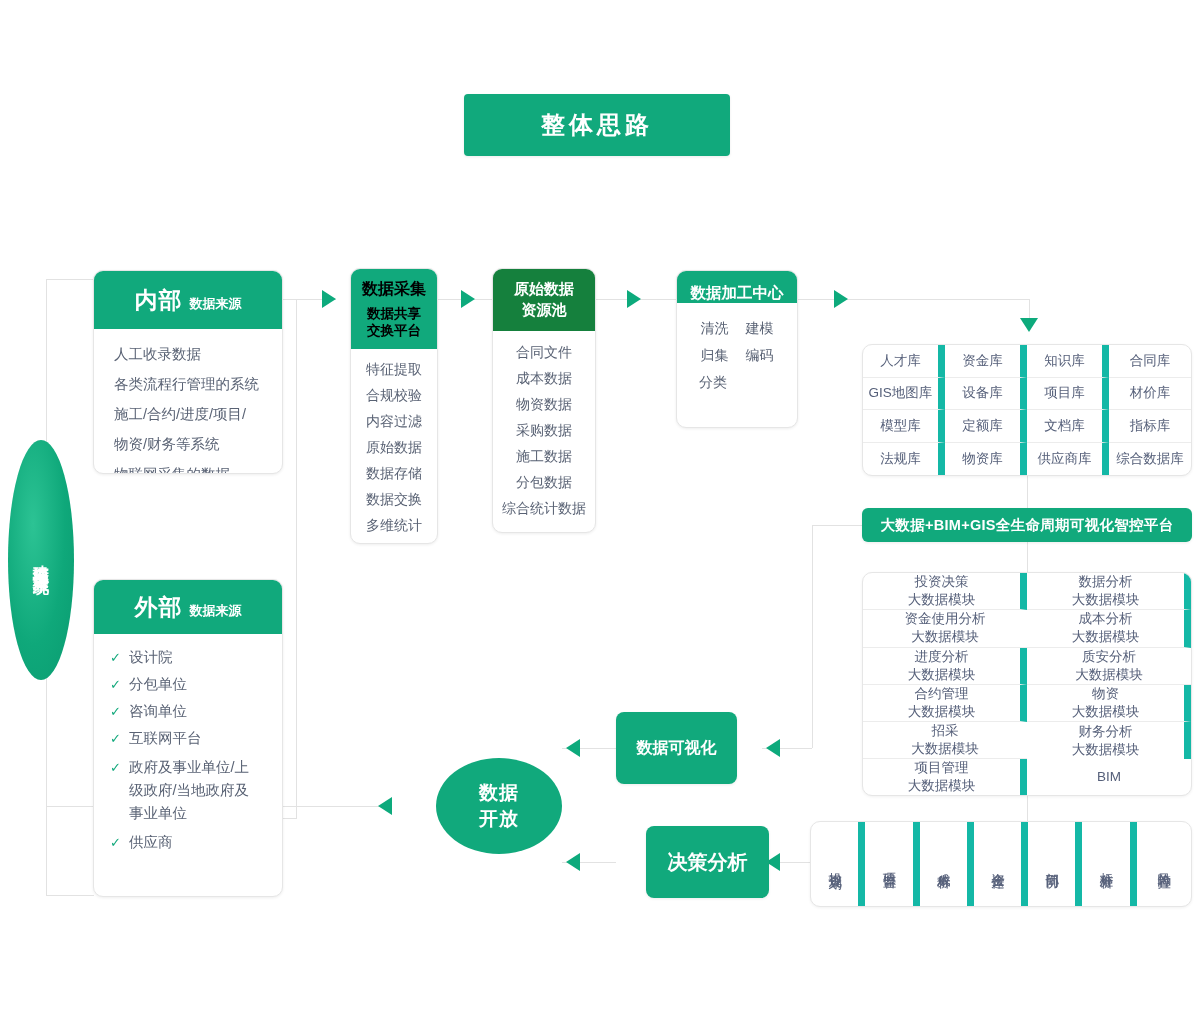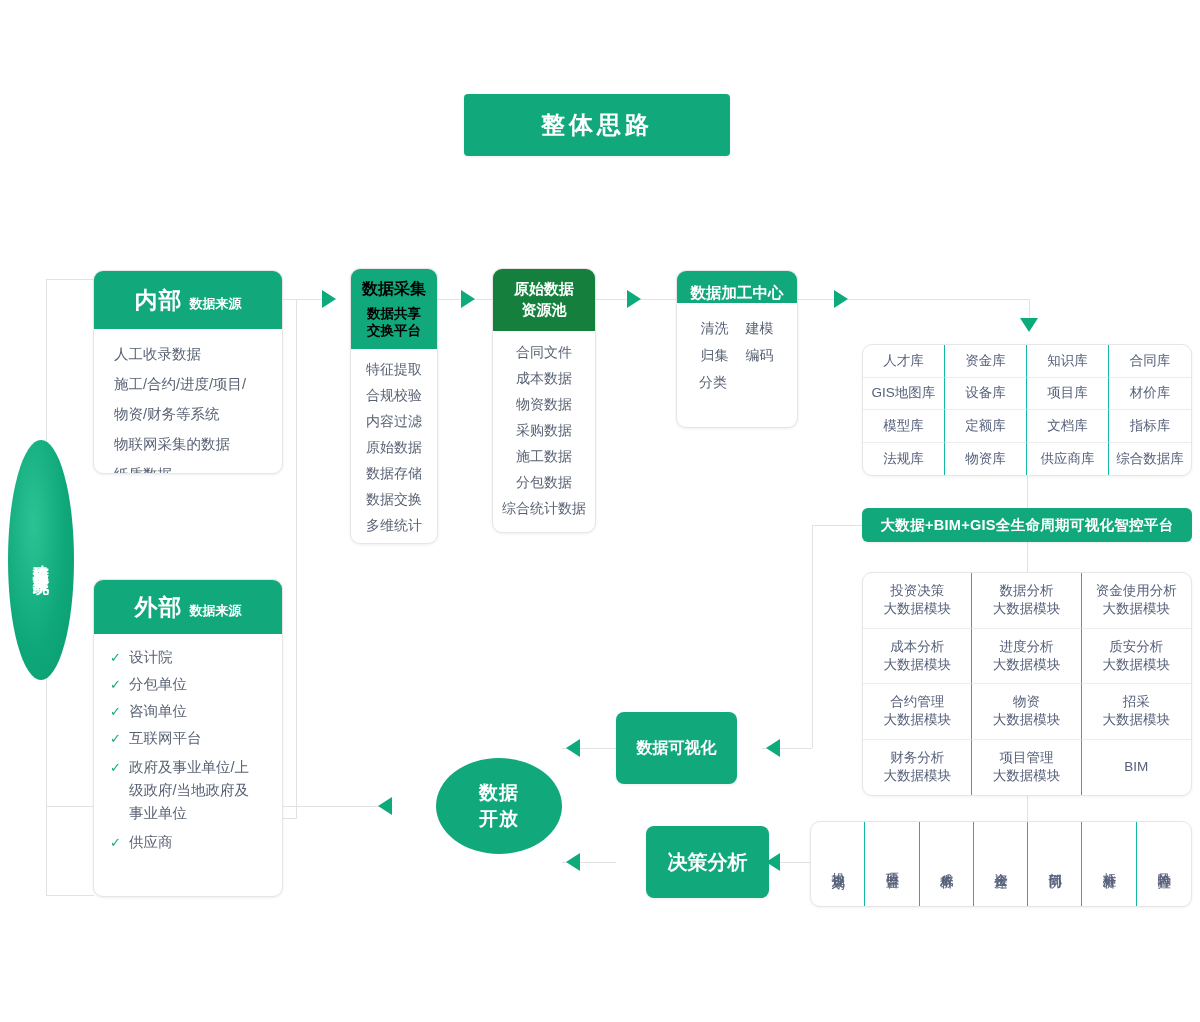--- a/index.html
+++ b/index.html
@@ -102,25 +102,25 @@
 
   
   .grid{
     position:absolute;background:#fff;border:1px solid #e6e6e6;border-radius:10px;
     box-shadow:0 1px 3px rgba(0,0,0,.06);
     display:grid;box-sizing:border-box;overflow:hidden;
   }
   .cell{
     display:flex;align-items:center;justify-content:center;text-align:center;
     color:#56607a;box-sizing:border-box;
-    border-right:1px solid #14b8a6;border-bottom:1px solid #ececec;
+    border-right:7px solid #14b8a6;border-bottom:1px solid #ececec;
   }
   #dbgrid{left:862px;top:344px;width:330px;height:132px;grid-template-columns:repeat(4,1fr);grid-template-rows:repeat(4,1fr);}
   #dbgrid .cell{font-size:13.5px;}
-  #modgrid{left:862px;top:572px;width:330px;height:224px;grid-template-columns:repeat(3,1fr);grid-template-rows:repeat(4,1fr);}
+  #modgrid{left:862px;top:572px;width:330px;height:224px;grid-template-columns:repeat(2,1fr);grid-template-rows:repeat(4,1fr);}
   #modgrid .cell{font-size:13.5px;line-height:18px;}
   #modgrid .cell span{display:block;}
   #botgrid{left:810px;top:821px;width:382px;height:86px;grid-template-columns:repeat(7,1fr);}
   #botgrid .cell{font-size:13.5px;letter-spacing:1px;}
   #botgrid .cell .v{writing-mode:vertical-rl;text-orientation:upright;line-height:18px;}
 
   
   #banner{left:862px;top:508px;width:330px;height:34px;font-size:14.5px;border-radius:6px;letter-spacing:.3px;}
 
   
@@ -188,20 +188,21 @@
   <div id="ellipse">
     <span class="vtxt">建设项目管理系统</span>
   </div>
 
   <div class="card" id="internal">
     <div class="card-head">
       <span class="big">内部</span><span class="small">数据来源</span>
     </div>
     <div class="card-body">
       <div class="li">人工收录数据</div>
+      <div class="li">各类流程行管理的系统</div>
       <div class="li">施工/合约/进度/项目/</div>
       <div class="li">物资/财务等系统</div>
       <div class="li">物联网采集的数据</div>
       <div class="li">纸质数据</div>
       <div class="li">……</div>
     </div>
   </div>
 
   <div class="card" id="external">
     <div class="card-head">

